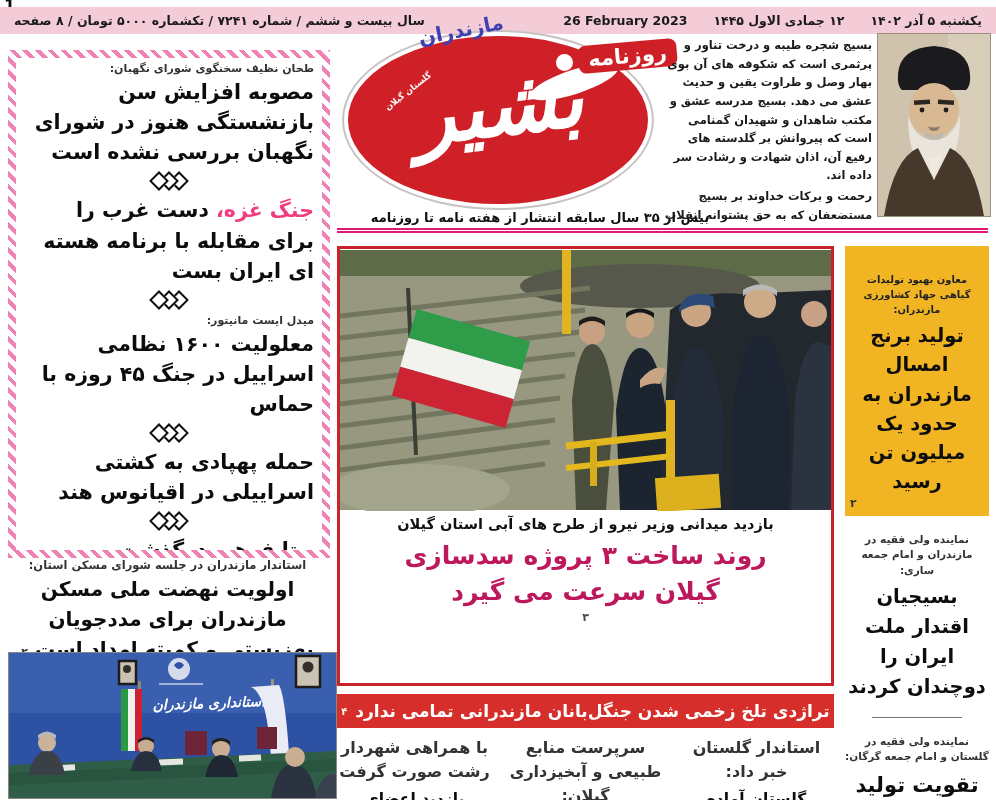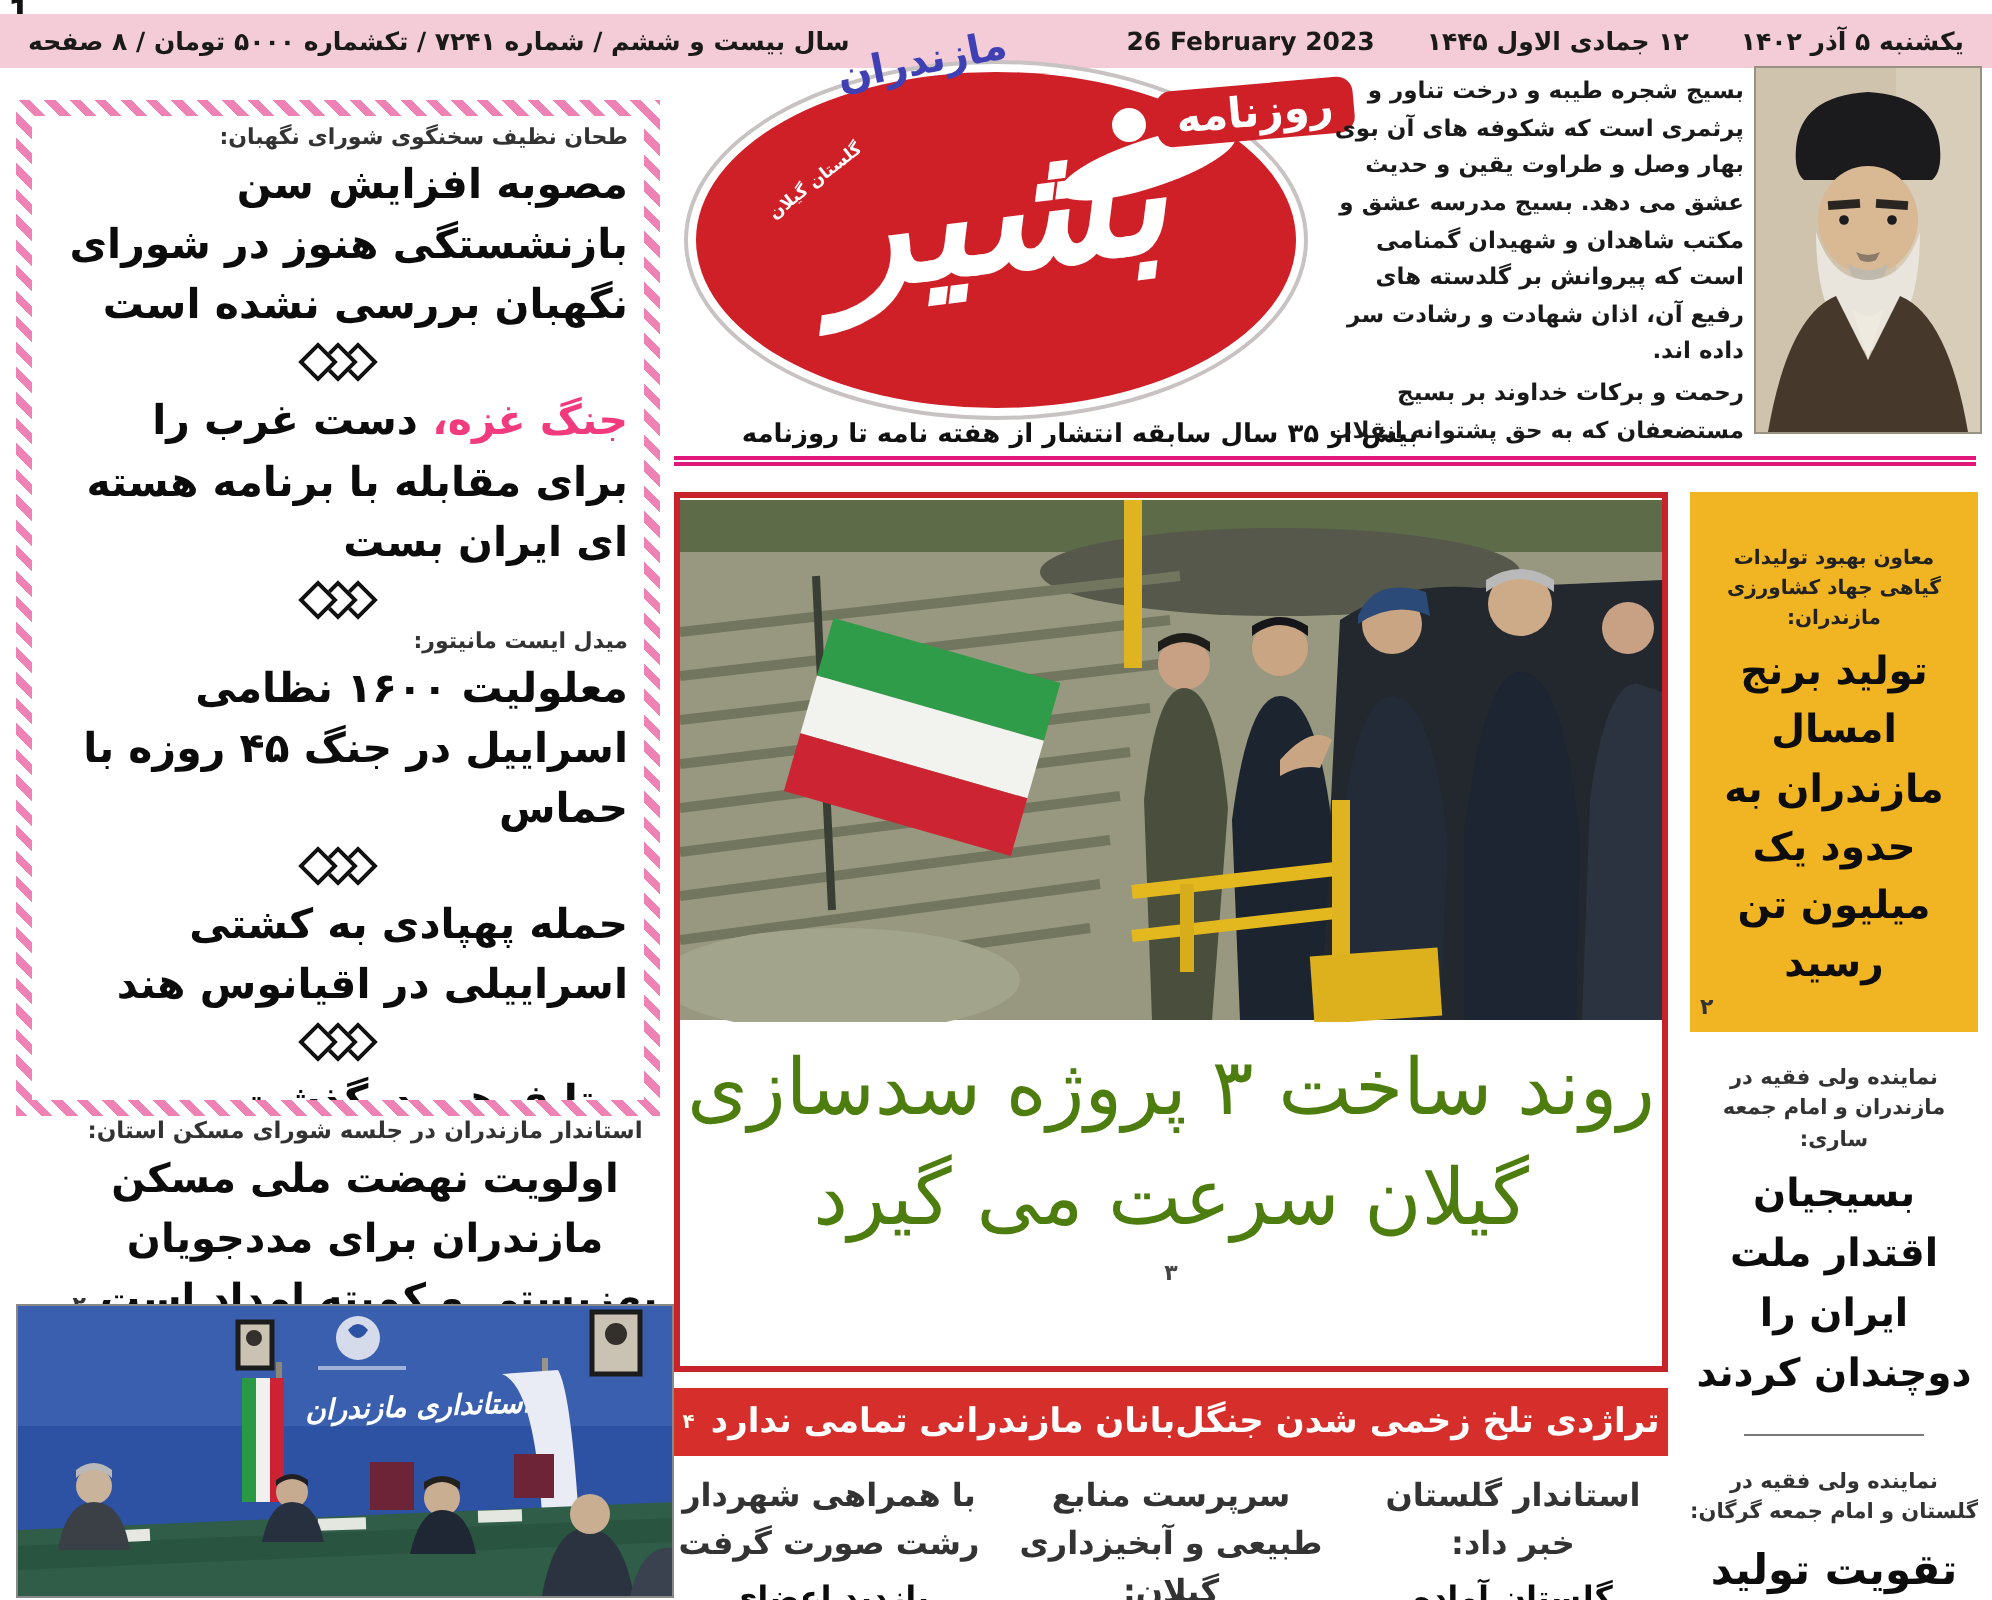--- a/index.html
+++ b/index.html
@@ -32,33 +32,33 @@
   
   .hatch{top:50px;left:8px;width:322px;height:508px;background:repeating-linear-gradient(45deg,#ef82b4 0 4px,#ffffff 4px 9px);padding:8px;box-sizing:border-box;}
   .hatch-inner{width:100%;height:100%;background:#fff;box-sizing:border-box;padding:2px 8px;overflow:hidden;}
   .kicker{font-size:11px;font-weight:bold;color:#333;margin:2px 0;}
   .lh{font-size:20.5px;font-weight:bold;color:#0c0c0c;line-height:1.47;margin:1px 0;}
   .accent{color:#f23b7f;}
   .sep{display:flex;justify-content:center;margin:7px 0;}
   .sep i{display:block;width:10px;height:10px;border:2.6px solid #111;background:#fff;transform:rotate(45deg);margin:0 -2px;}
 
   
-  .housing{top:556px;left:20px;width:325px;text-align:center;}
+  .housing{top:556px;left:5px;width:325px;text-align:center;}
   .housing .kicker{font-size:11.5px;}
   .housing .hl{font-size:20px;font-weight:bold;line-height:1.5;color:#0c0c0c;margin-top:2px;}
   .small-num{font-size:11px;font-weight:bold;color:#333;}
 
   
   .meeting{top:652px;left:8px;width:327px;height:145px;overflow:hidden;border:1px solid #888;}
 
   
   .mainbox{top:246px;left:337px;width:497px;height:440px;border:3px solid #c8232a;box-sizing:border-box;background:#fff;}
   .mainphoto{width:491px;height:262px;display:block;}
   .caption{font-size:14.5px;font-weight:bold;color:#111;text-align:center;margin-top:5px;}
-  .mainhl{font-size:39px;font-weight:normal;color:#4d7c0f;text-align:center;line-height:1.42;margin-top:6px;}
+  .mainhl{font-size:25px;font-weight:bold;color:#be185d;text-align:center;line-height:1.42;margin-top:6px;}
   .mainpg{font-size:11px;font-weight:bold;color:#444;text-align:center;margin-top:2px;}
 
   
   .banner{top:694px;left:337px;width:497px;height:34px;background:#d62e2a;color:#fff;display:flex;align-items:center;justify-content:center;gap:8px;font-size:17px;font-weight:bold;box-sizing:border-box;}
   .banner .small-num{color:#ffe;font-size:10px;}
 
   
   .bottomrow{top:736px;left:337px;width:497px;display:flex;gap:16px;}
   .bcol{flex:1;text-align:center;}
   .bcol .kicker{font-size:16px;line-height:1.5;margin:0 0 3px 0;}
@@ -242,20 +242,21 @@
       <path d="M403 46 q17 -13 34 0 l0 -6 q-17 -11 -34 0 z" fill="#b9b9b9"></path>
       <path d="M392 168 q10 -82 28 -82 q22 0 30 84 l-2 90 -56 0 z" fill="#1d2532"></path>
       <path d="M455 150 q8 -60 24 -58 l12 4 0 164 -40 0 z" fill="#2c3340"></path>
       <circle cx="474" cy="64" r="13" fill="#c8a184"></circle>
       <line x1="226" y1="196" x2="332" y2="184" stroke="#e3b81f" stroke-width="7"></line>
       <line x1="226" y1="218" x2="332" y2="206" stroke="#e3b81f" stroke-width="6"></line>
       <rect x="326" y="150" width="9" height="100" fill="#e0b420"></rect>
       <rect x="250" y="192" width="7" height="44" fill="#d8ad1c"></rect>
       <rect x="316" y="226" width="64" height="34" fill="#ddb11e" transform="rotate(-4 348 243)"></rect>
     </svg>
+    <div class="caption">بازدید میدانی وزیر نیرو از طرح های آبی استان گیلان</div>
     <div class="mainhl">
       <div>روند ساخت ۳ پروژه سدسازی</div>
       <div>گیلان سرعت می گیرد</div>
     </div>
     <div class="mainpg">۳</div>
   </div>
 
   <div class="abs banner">
     <span>تراژدی تلخ زخمی شدن جنگل‌بانان مازندرانی تمامی ندارد</span>
     <span class="small-num">۴</span>

